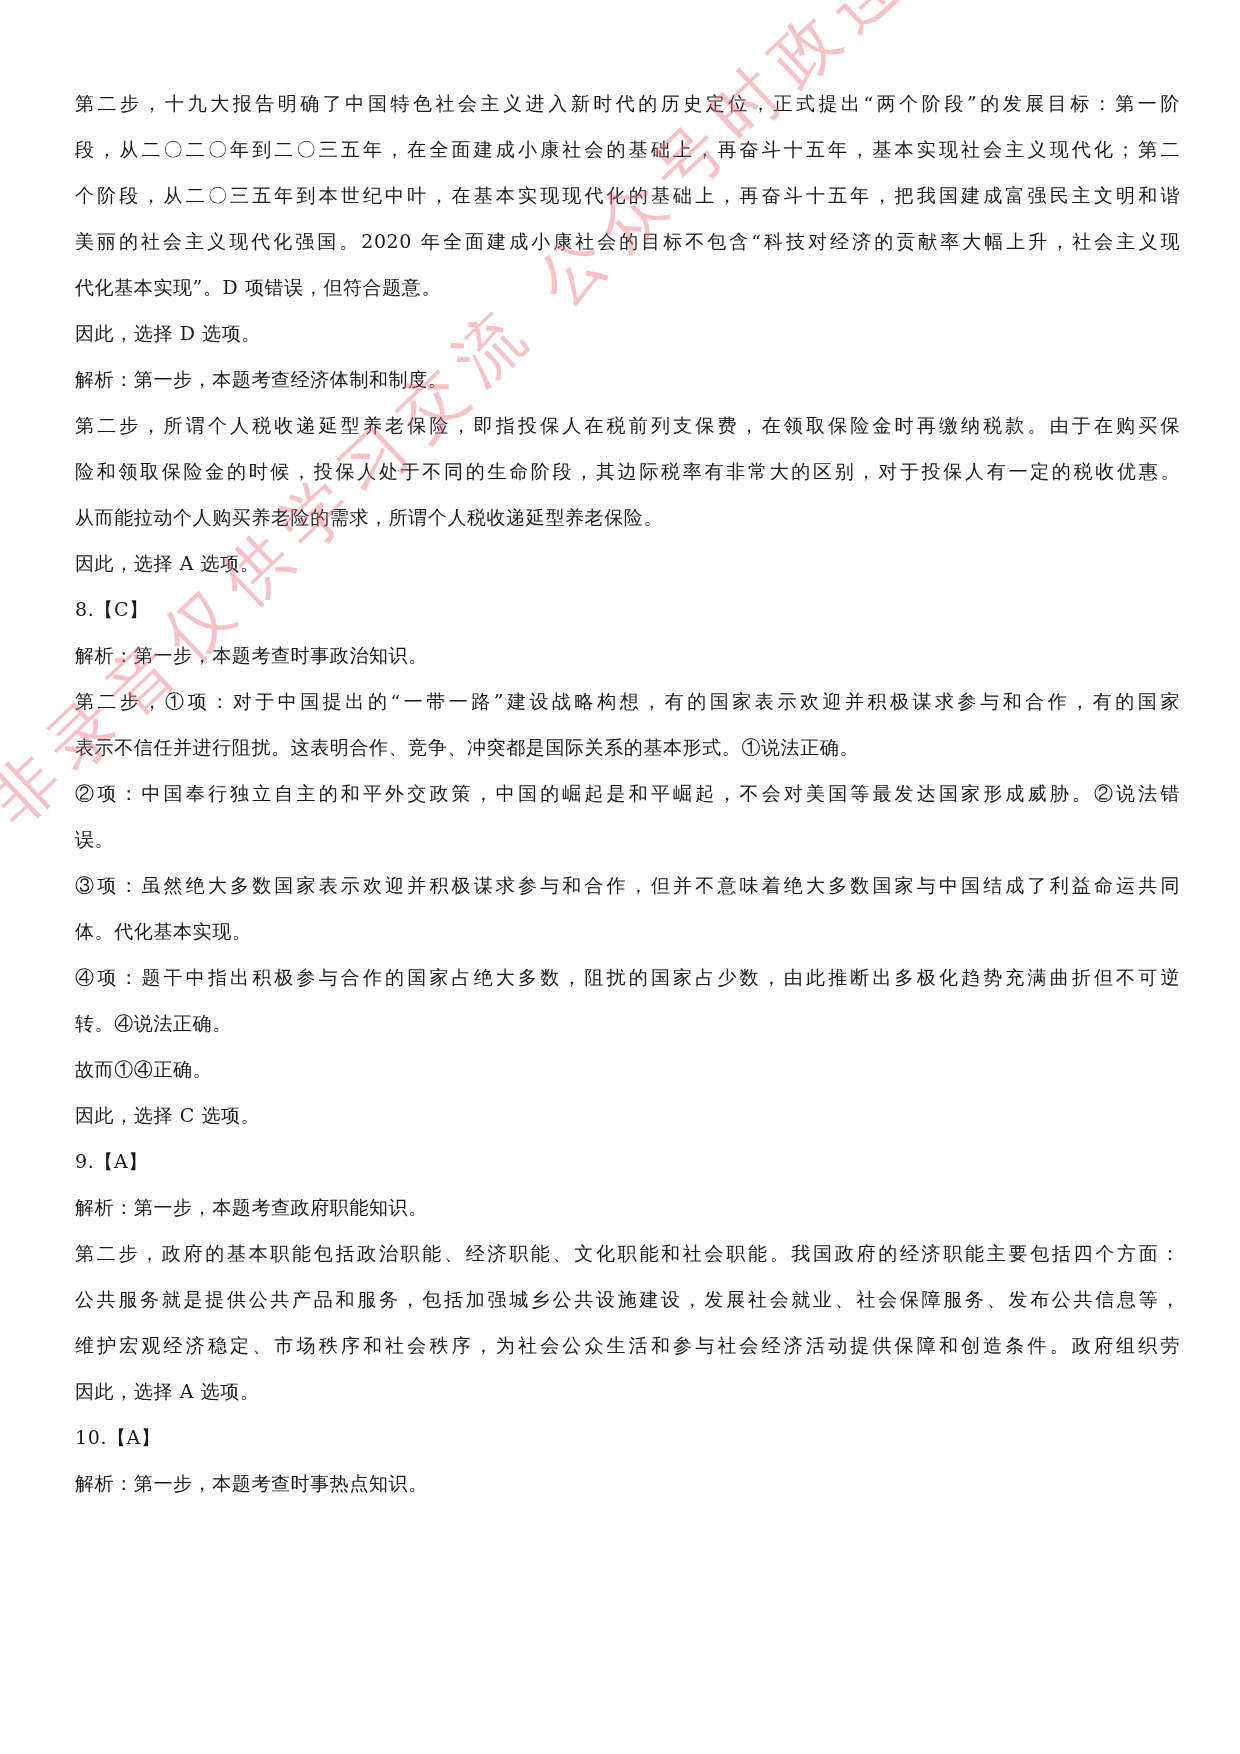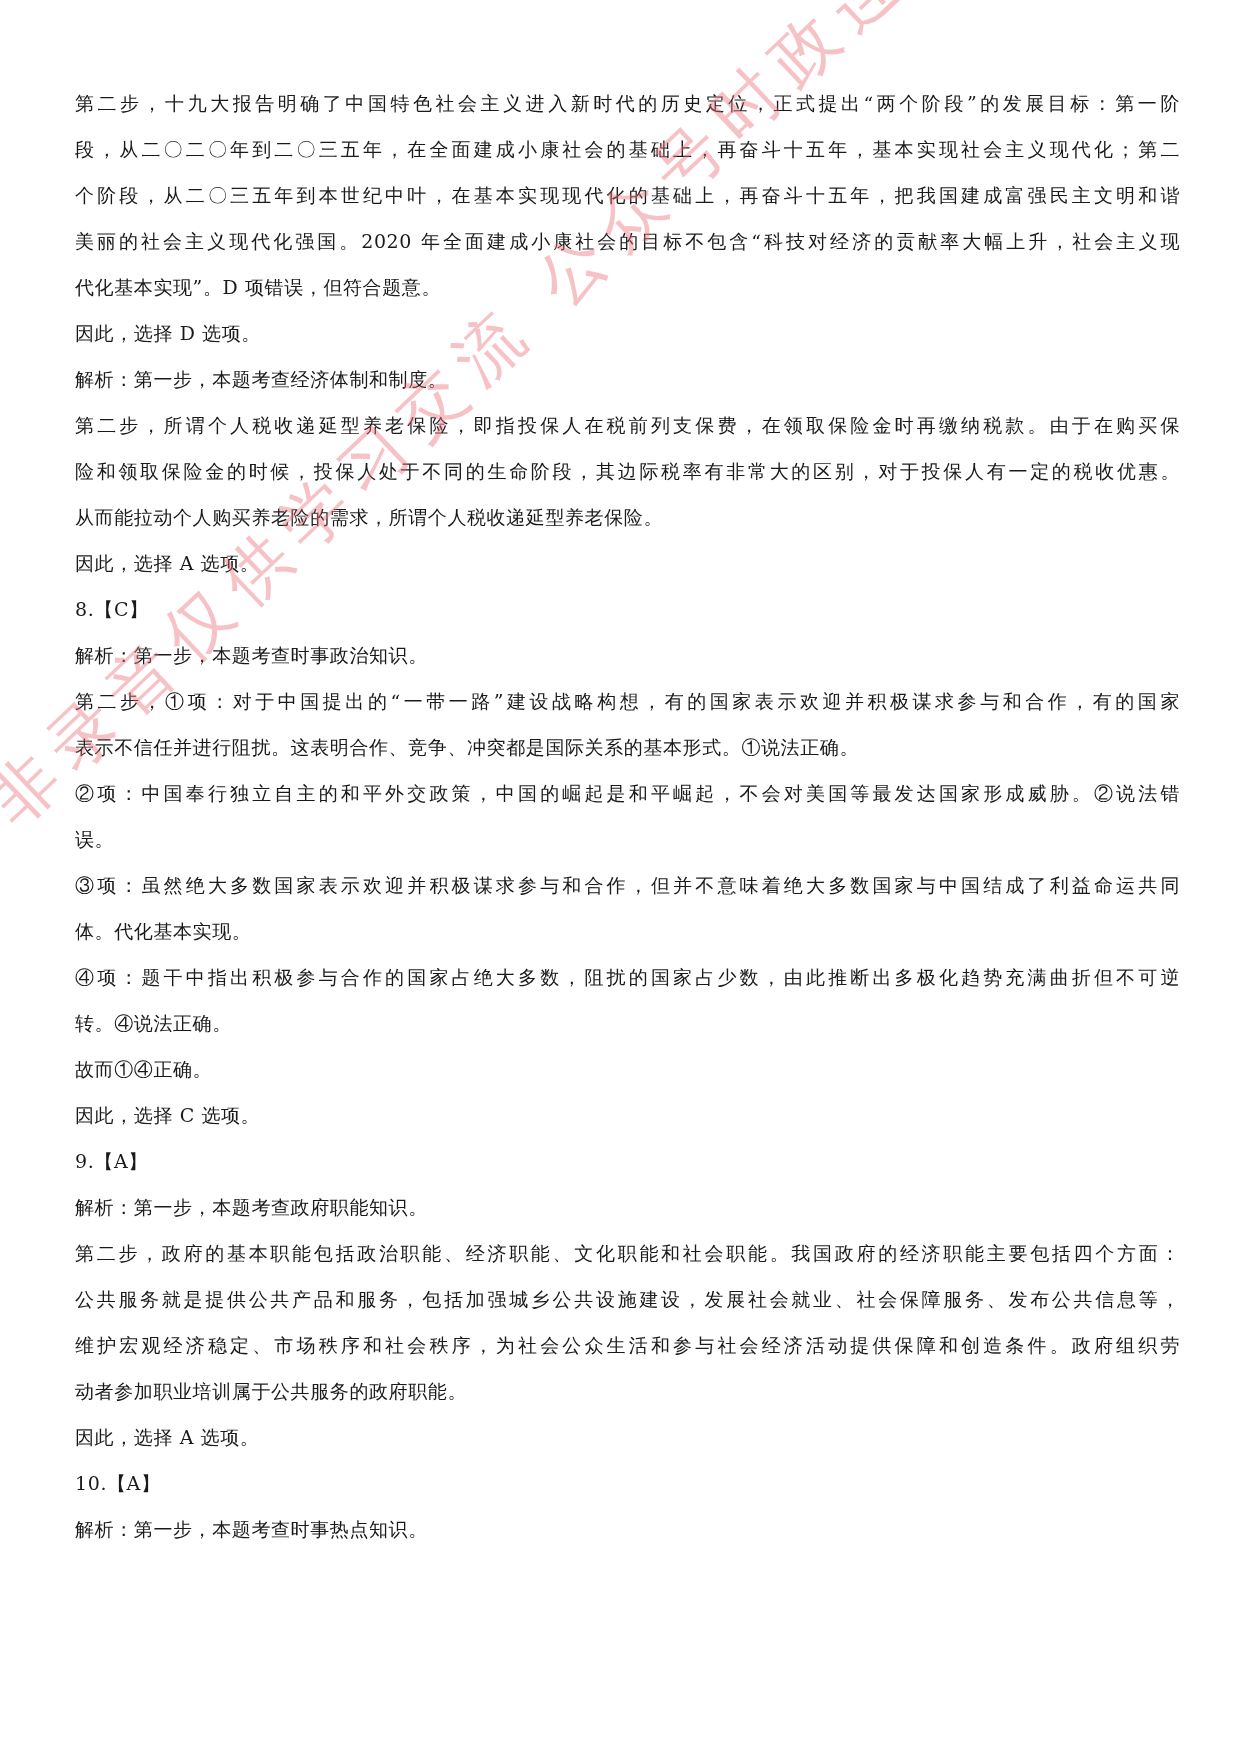--- a/index.html
+++ b/index.html
@@ -84,21 +84,20 @@
   <div class="line short">体。代化基本实现。</div>
   <div class="line">④项：题干中指出积极参与合作的国家占绝大多数，阻扰的国家占少数，由此推断出多极化趋势充满曲折但不可逆</div>
   <div class="line short">转。④说法正确。</div>
   <div class="line short">故而①④正确。</div>
   <div class="line short">因此，选择 C 选项。</div>
   <div class="line short">9.【A】</div>
   <div class="line short">解析：第一步，本题考查政府职能知识。</div>
   <div class="line">第二步，政府的基本职能包括政治职能、经济职能、文化职能和社会职能。我国政府的经济职能主要包括四个方面：</div>
   <div class="line">公共服务就是提供公共产品和服务，包括加强城乡公共设施建设，发展社会就业、社会保障服务、发布公共信息等，</div>
   <div class="line">维护宏观经济稳定、市场秩序和社会秩序，为社会公众生活和参与社会经济活动提供保障和创造条件。政府组织劳</div>
-  <div class="line short">动者参加职业培训属于公共服务的政府职能。</div>
   <div class="line short">因此，选择 A 选项。</div>
   <div class="line short">10.【A】</div>
   <div class="line short">解析：第一步，本题考查时事热点知识。</div>
 </div>
 
 <div class="watermark">
   <div class="watermark-text">非录音仅供学习交流 公众号时政连连看搜集于网络</div>
 </div>
 
 </body></html>

